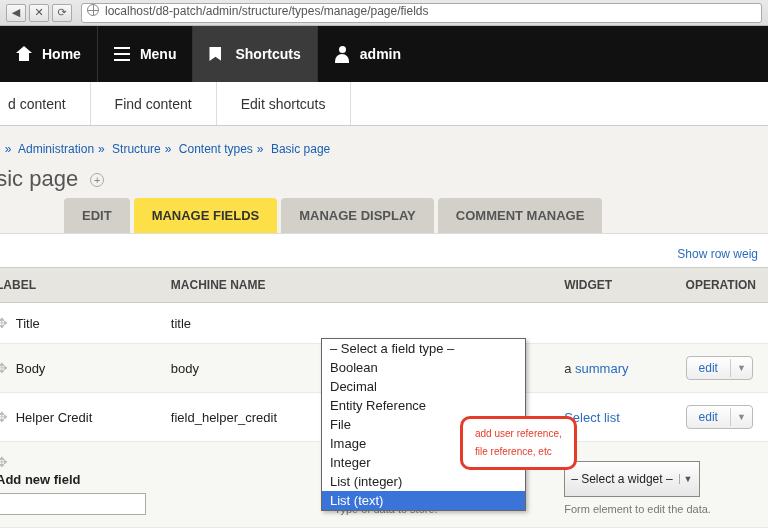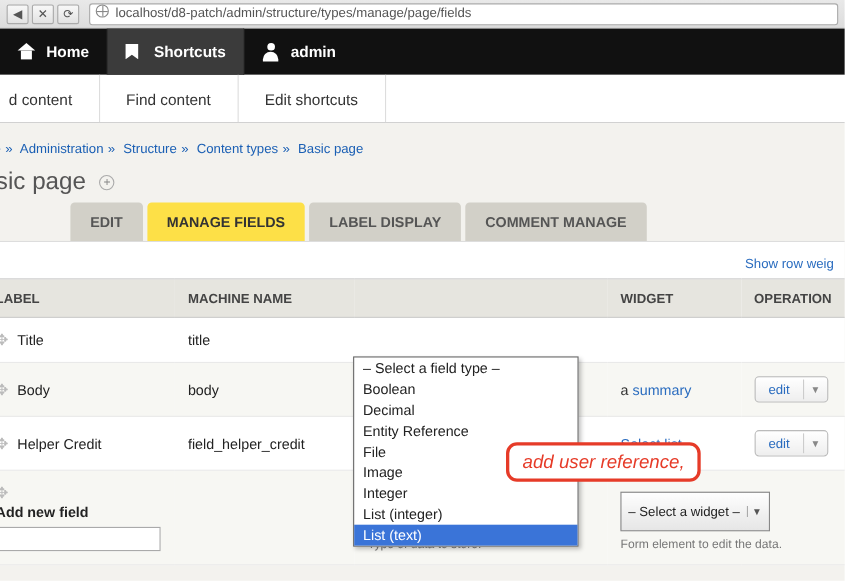--- a/index.html
+++ b/index.html
@@ -7,21 +7,21 @@
   
   
   .browser-chrome { background: linear-gradient(#e9e9e9,#dcdcdc); height: 26px; display:flex; align-items:center; padding:2px 6px; border-bottom:1px solid #bbb;}
   .win-btn { width:20px; height:18px; border:1px solid #aaa; border-radius:2px; background:linear-gradient(#f8f8f8,#e2e2e2); margin-right:3px; display:flex; align-items:center; justify-content:center;}
   .url-bar { flex:1; height:20px; background:#fff; border:1px solid #aaa; border-radius:3px; margin-left:6px; display:flex; align-items:flex-start; padding:0 5px; font-size:12px; color:#555;}
   .globe { width:12px; height:12px; border:1px solid #888; border-radius:50%; margin-right:6px; position:relative;}
   .globe::before{content:"";position:absolute;top:0;bottom:0;left:5px;width:0;border-left:1px solid #888;}
   .globe::after{content:"";position:absolute;left:0;right:0;top:5px;height:0;border-top:1px solid #888;}
   
   
-  .toolbar { background:#111; color:#fff; height:42px; display:flex; align-items:stretch;}
+  .toolbar { background:#111; color:#fff; height:56px; display:flex; align-items:stretch;}
   .tbitem { display:flex; align-items:center; padding:0 16px; font-weight:bold; font-size:14px; border-right:1px solid #333; cursor:pointer;}
   .tbitem.active { background:#3b3b3b;}
   .tbicon { width:16px; height:14px; margin-right:10px; display:flex; flex-direction:column; justify-content:space-between;}
   .hamb span{height:2px;background:#fff;display:block;}
   .house { position:relative; width:16px; height:14px;}
   .house .roof{width:0;height:0;border-left:8px solid transparent;border-right:8px solid transparent;border-bottom:7px solid #fff;position:absolute;top:-1px;left:0;}
   .house .base{width:10px;height:8px;background:#fff;position:absolute;bottom:0;left:3px;}
   .bookmark{width:12px;height:16px;background:#fff;clip-path:polygon(0 0,100% 0,100% 100%,50% 70%,0 100%);}
   .person{position:relative;width:16px;height:16px;}
   .person .hd{width:7px;height:7px;background:#fff;border-radius:50%;position:absolute;left:5px;top:0;}
@@ -68,21 +68,21 @@
   .selectbox .arrow{ border-left:1px solid #aaa; padding:0 4px; font-size:9px; color:#555; margin-left:6px;}
   .caption{ font-size:11px; color:#777; padding-top:6px;}
   
   
   .dropdown{ position:absolute; left:337px; top:212px; width:205px; background:#fff; border:1px solid #666; box-shadow:2px 2px 4px rgba(0,0,0,.25); z-index:50;}
   .dropdown .opt{ padding:1px 8px; font-size:13px; line-height:17px; white-space:nowrap; cursor:pointer;}
   .dropdown .opt.sel{ background:#3a74d8; color:#fff;}
   
   
   .callout{ position:absolute; left:476px; top:290px; border:3px solid #e63b28; border-radius:10px; padding:6px 12px; background:#fff; z-index:60;}
-  .callout span{ display:block; color:#e63b28; font-size:17px; line-height:18px;font-style:italic;}
+  .callout span{ display:block; color:#e63b28; font-size:10px; line-height:18px;}
   
   
   .clipleft { margin-left:-16px;}
 </style>
 </head>
 <body>
 
 <div class="browser-chrome">
   <div class="win-btn">
       <span style="font-size:11px;color:#555;">◀</span>
@@ -99,20 +99,28 @@
   </div>
 </div>
 
 <div class="toolbar">
   <div class="tbitem">
     <div class="tbicon house">
         <div class="roof"></div>
         <div class="base"></div>
       </div>
     <span>Home</span>
+  </div>
+  <div class="tbitem">
+    <div class="tbicon hamb">
+        <span></span>
+        <span></span>
+        <span></span>
+      </div>
+    <span>Menu</span>
   </div>
   <div class="tbitem active">
     <div class="tbicon">
         <div class="bookmark"></div>
       </div>
     <span>Shortcuts</span>
   </div>
   <div class="tbitem" style="border-right:none;">
     <div class="tbicon person">
         <div class="hd"></div>
@@ -138,21 +146,21 @@
   </div>
 
   <h1 class="page-title">
     <span>asic page</span>
     <span class="add">+</span>
   </h1>
 
   <div class="primary-tabs">
     <div class="ptab">EDIT</div>
     <div class="ptab active">MANAGE FIELDS</div>
-    <div class="ptab">LABEL DISPLAY</div>
+    <div class="ptab">MANAGE DISPLAY</div>
     <div class="ptab">COMMENT MANAGE</div>
   </div>
 
   <div class="panel">
     <div class="row-weights"><a href="#">Show row weig</a></div>
     <table>
       <thead>
         <tr>
           <th style="width:175px">LABEL</th>
           <th style="width:170px">MACHINE NAME</th>
@@ -222,14 +230,15 @@
       <div class="opt">Entity Reference</div>
       <div class="opt">File</div>
       <div class="opt">Image</div>
       <div class="opt">Integer</div>
       <div class="opt">List (integer)</div>
       <div class="opt sel">List (text)</div>
     </div>
 
   <div class="callout">
     <span>add user reference,</span>
+    <span>file reference, etc</span>
   </div>
 </div>
 
 </body></html>

